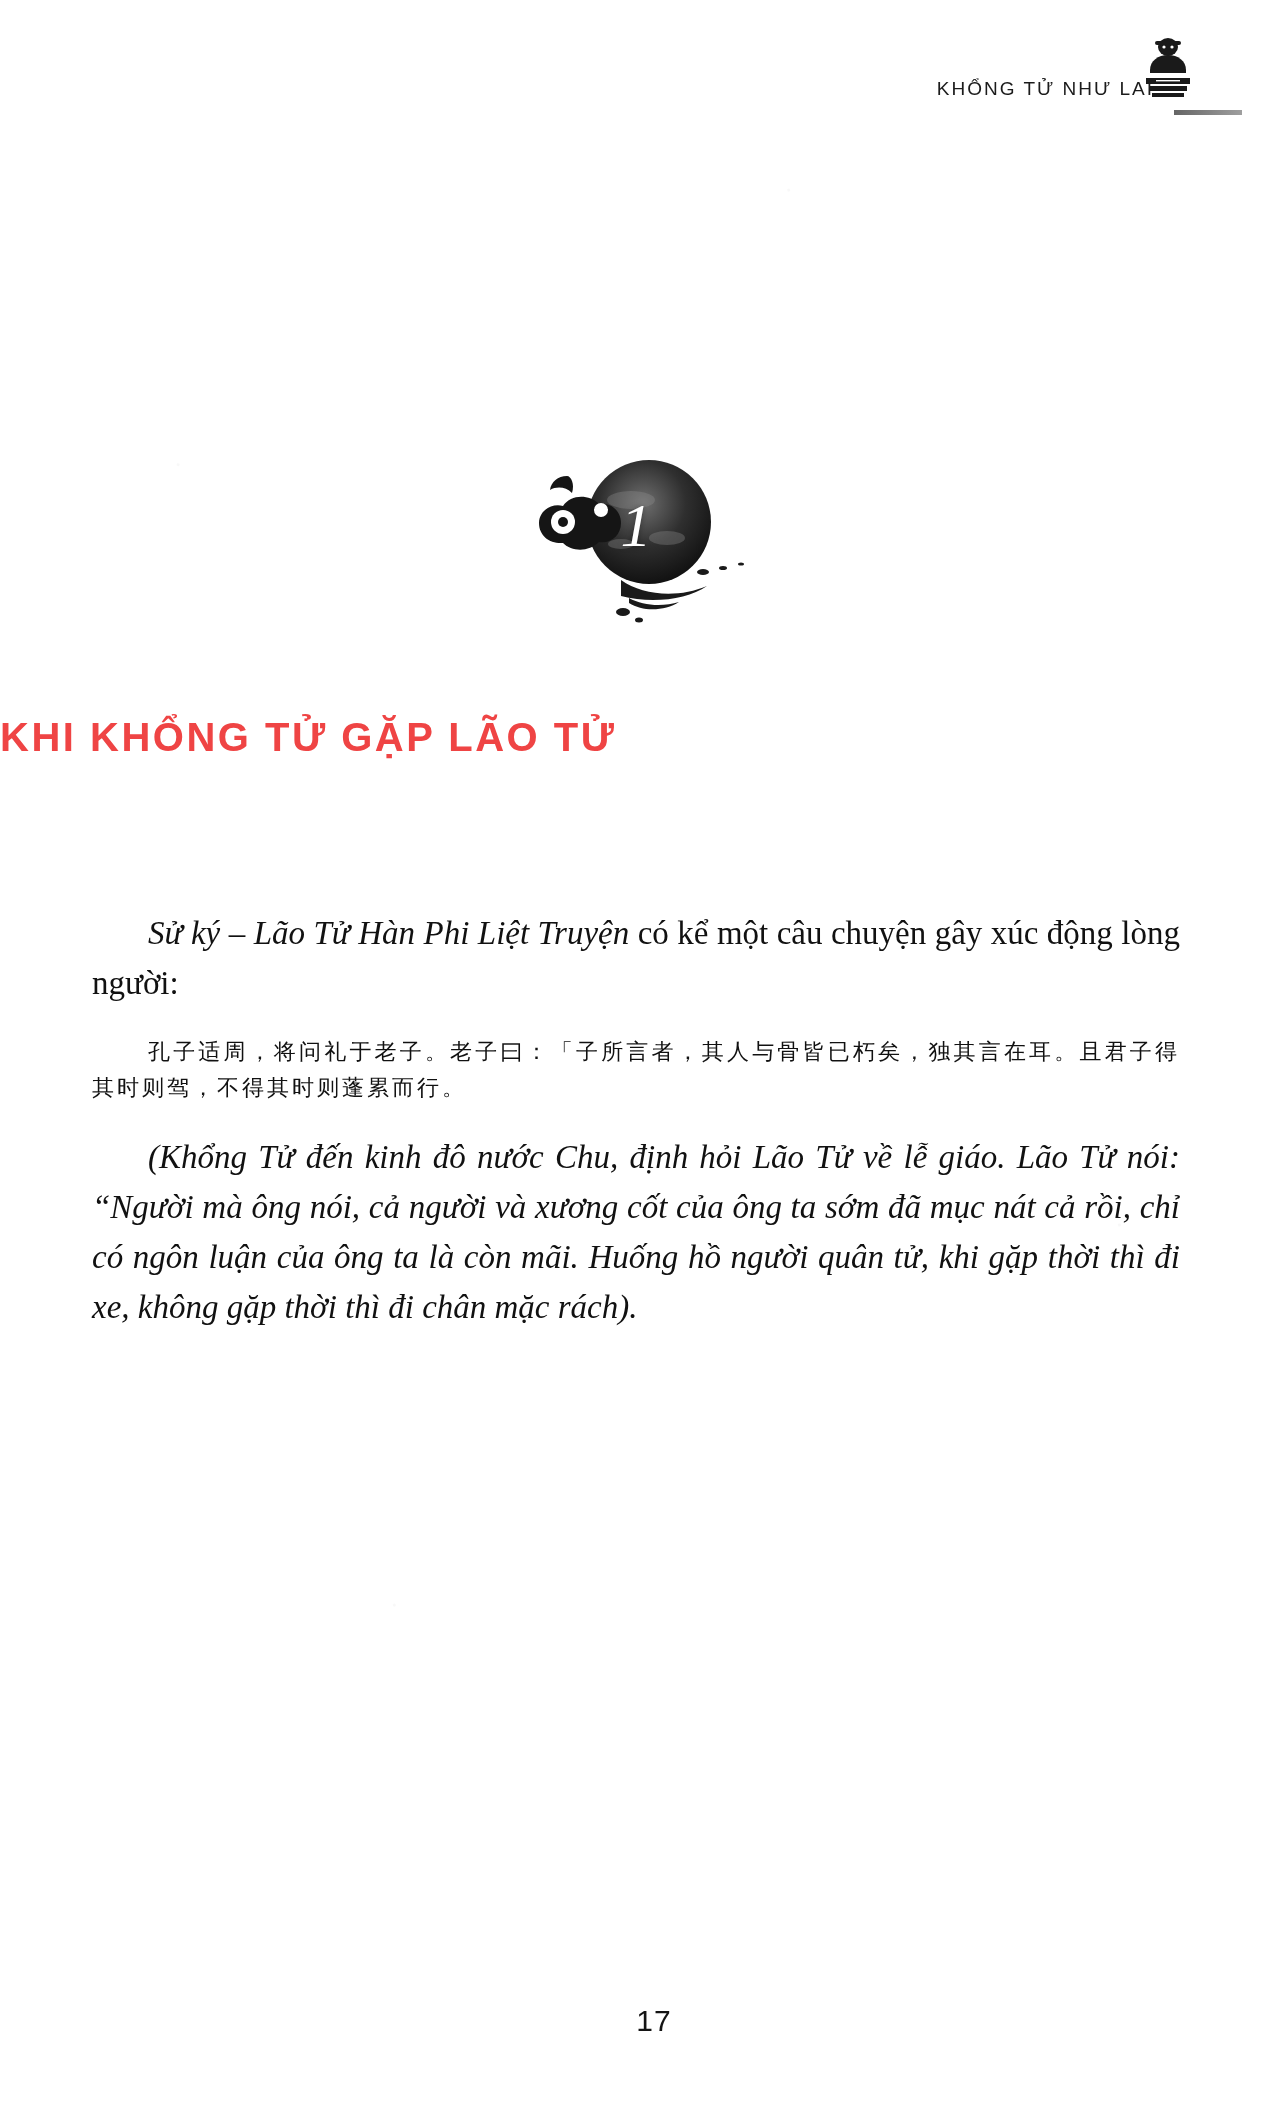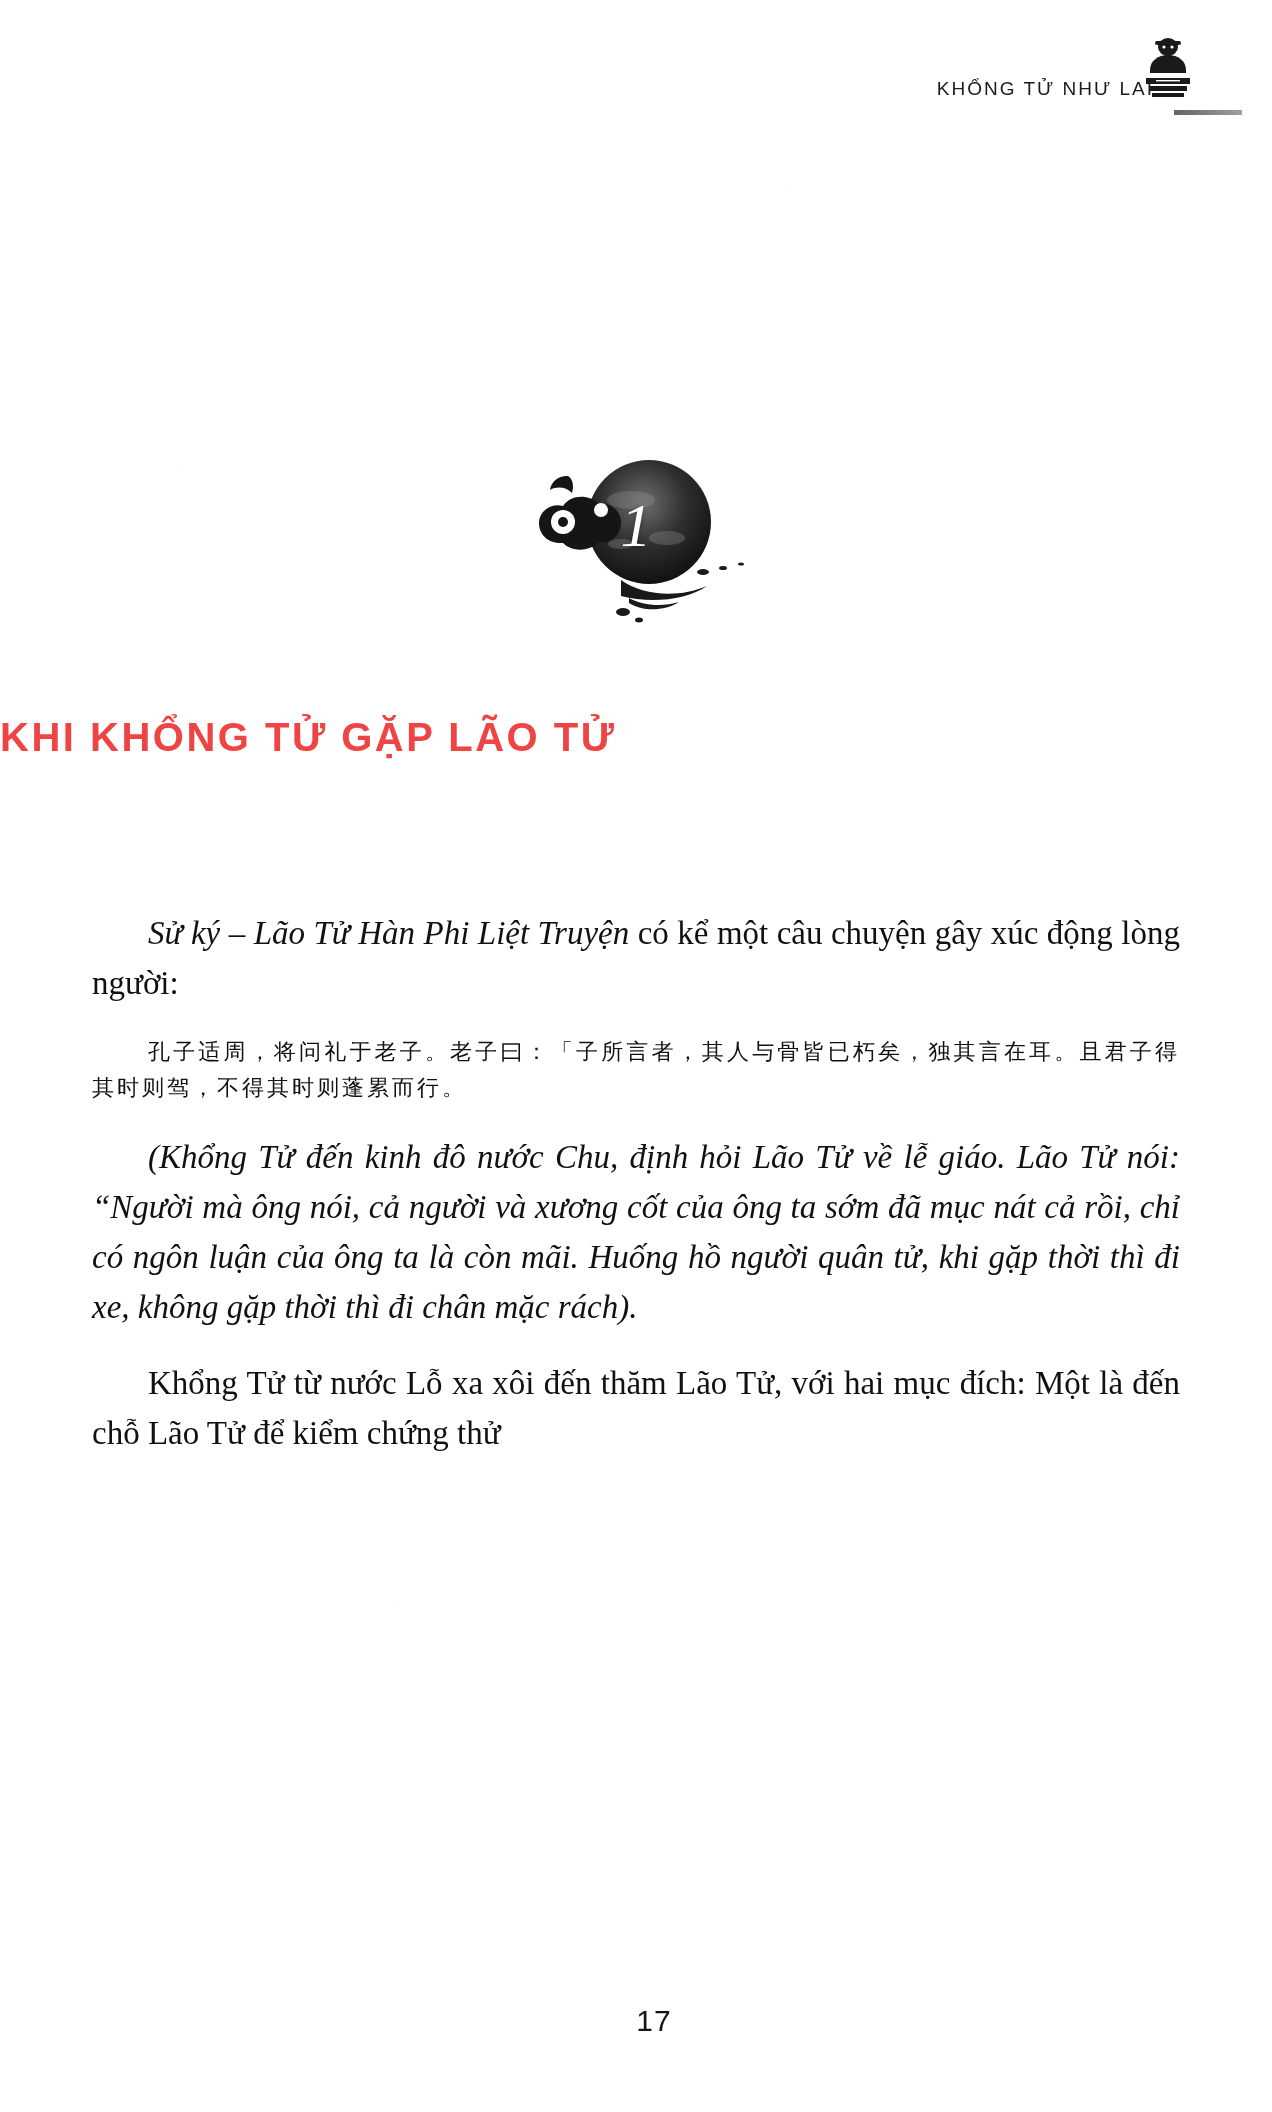--- a/index.html
+++ b/index.html
@@ -222,17 +222,16 @@
 
 <div class="body">
 
   <p><span class="srcname">Sử ký – Lão Tử Hàn Phi Liệt Truyện</span><span> có kể một câu chuyện gây xúc động lòng người:</span></p>
 
 
   <p class="han">孔子适周，将问礼于老子。老子曰：「子所言者，其人与骨皆已朽矣，独其言在耳。且君子得其时则驾，不得其时则蓬累而行。</p>
 
   <p class="quote">(Khổng Tử đến kinh đô nước Chu, định hỏi Lão Tử về lễ giáo. Lão Tử nói: “Người mà ông nói, cả người và xương cốt của ông ta sớm đã mục nát cả rồi, chỉ có ngôn luận của ông ta là còn mãi. Huống hồ người quân tử, khi gặp thời thì đi xe, không gặp thời thì đi chân mặc rách).</p>
 
-  <p>Khổng Tử từ nước Lỗ xa xôi đến thăm Lão Tử, với hai mục đích: Một là đến chỗ Lão Tử để kiểm chứng thử</p>
 
 </div>
 
 <div class="folio">17</div>
 
 </body></html>

